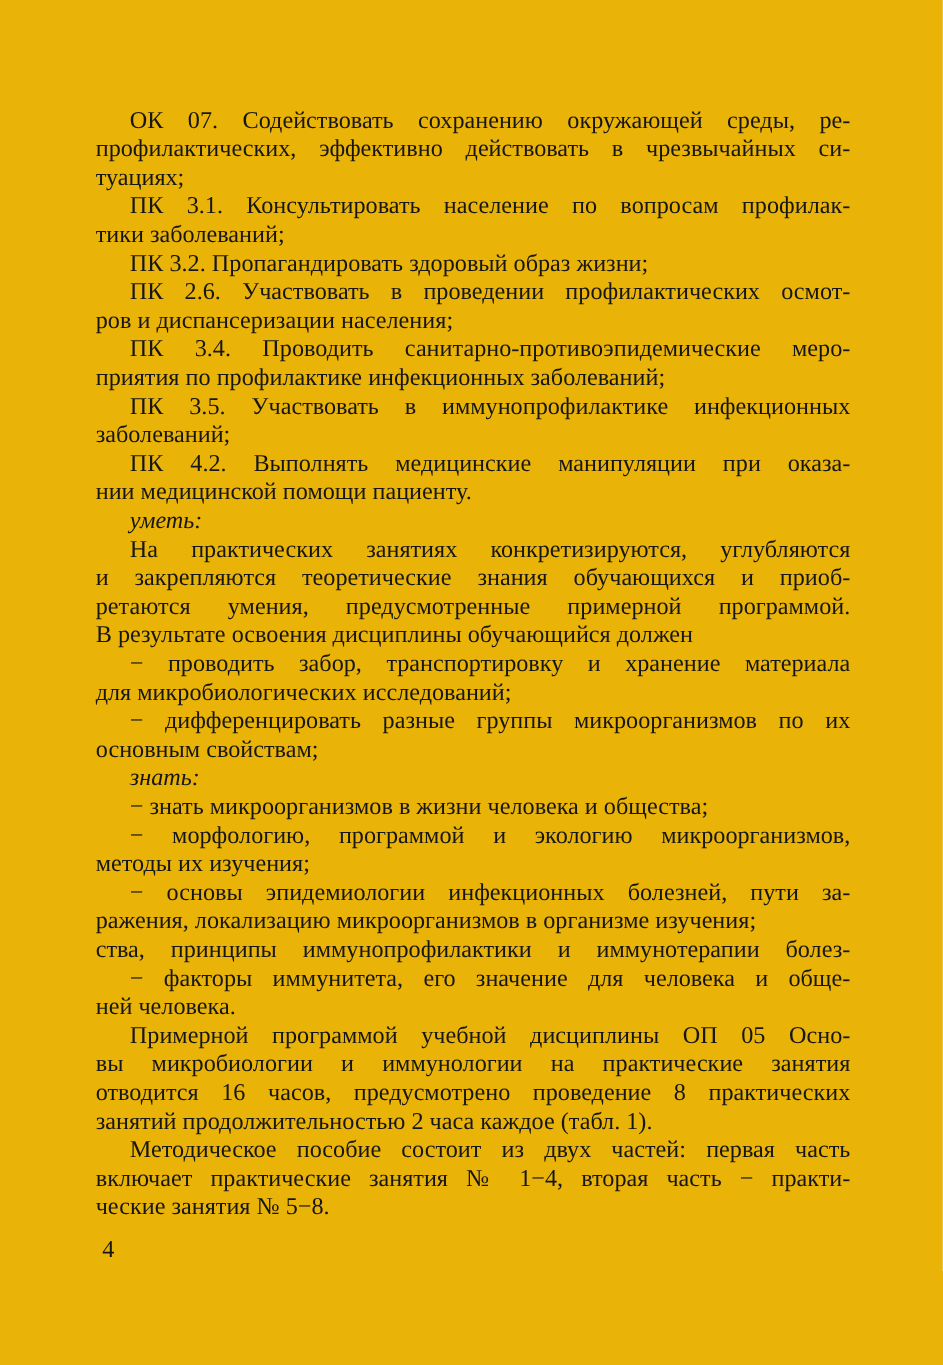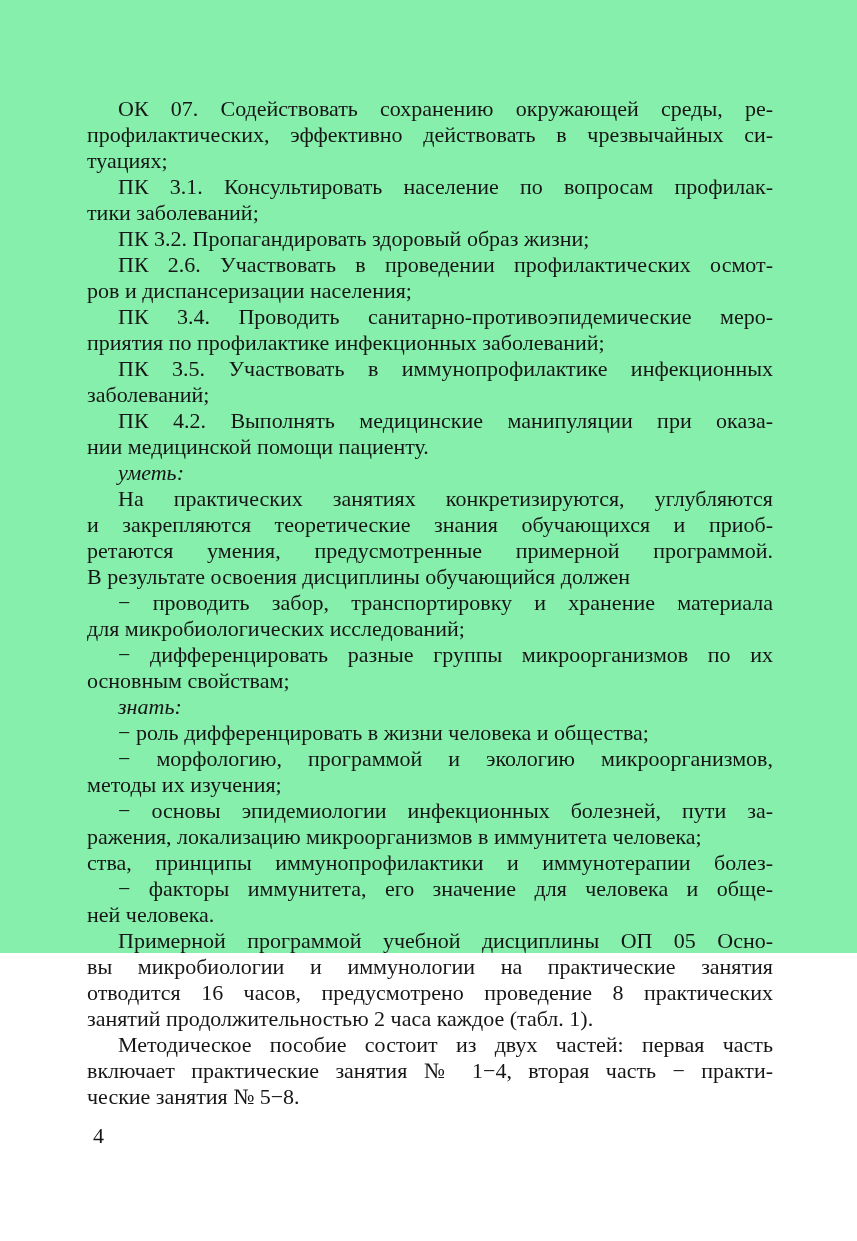--- a/index.html
+++ b/index.html
@@ -8,22 +8,22 @@
     height: 1241px;
     position: relative;
     background: #ffffff;
     font-family: "Liberation Serif", "DejaVu Serif", serif;
     color: #161616;
     overflow: hidden;
   }
   .page {
     position: absolute;
     left: 0; top: 0;
-    width: 857px; height: 953px;
-    background: #86efac;
+    width: 857px; height: 1241px;
+    background: #eab308;
   }
   .text-block {
     position: absolute;
     left: 87px;
     top: 96px;
     width: 686px;
   }
   .para { margin: 0; padding: 0; }
   .para.italic .line { font-style: italic; }
   .line {
@@ -95,29 +95,29 @@
         <div class="line last">для микробиологических исследований;</div>
       </div>
       <div class="para">
         <div class="line first">− дифференцировать разные группы микроорганизмов по их</div>
         <div class="line last">основным свойствам;</div>
       </div>
       <div class="para italic">
         <div class="line first last">знать:</div>
       </div>
       <div class="para">
-        <div class="line first last">− роль дифференцировать в жизни человека и общества;</div>
+        <div class="line first last">− знать микроорганизмов в жизни человека и общества;</div>
       </div>
       <div class="para">
         <div class="line first">− морфологию, программой и экологию микроорганизмов,</div>
         <div class="line last">методы их изучения;</div>
       </div>
       <div class="para">
         <div class="line first">− основы эпидемиологии инфекционных болезней, пути за-</div>
-        <div class="line last">ражения, локализацию микроорганизмов в иммунитета человека;</div>
+        <div class="line last">ражения, локализацию микроорганизмов в организме изучения;</div>
       </div>
       <div class="para">
         <div class="line">ства, принципы иммунопрофилактики и иммунотерапии болез-</div>
         <div class="line first">− факторы иммунитета, его значение для человека и обще-</div>
         <div class="line last">ней человека.</div>
       </div>
       <div class="para">
         <div class="line first">Примерной программой учебной дисциплины ОП 05 Осно-</div>
         <div class="line">вы микробиологии и иммунологии на практические занятия</div>
         <div class="line">отводится 16 часов, предусмотрено проведение 8 практических</div>

